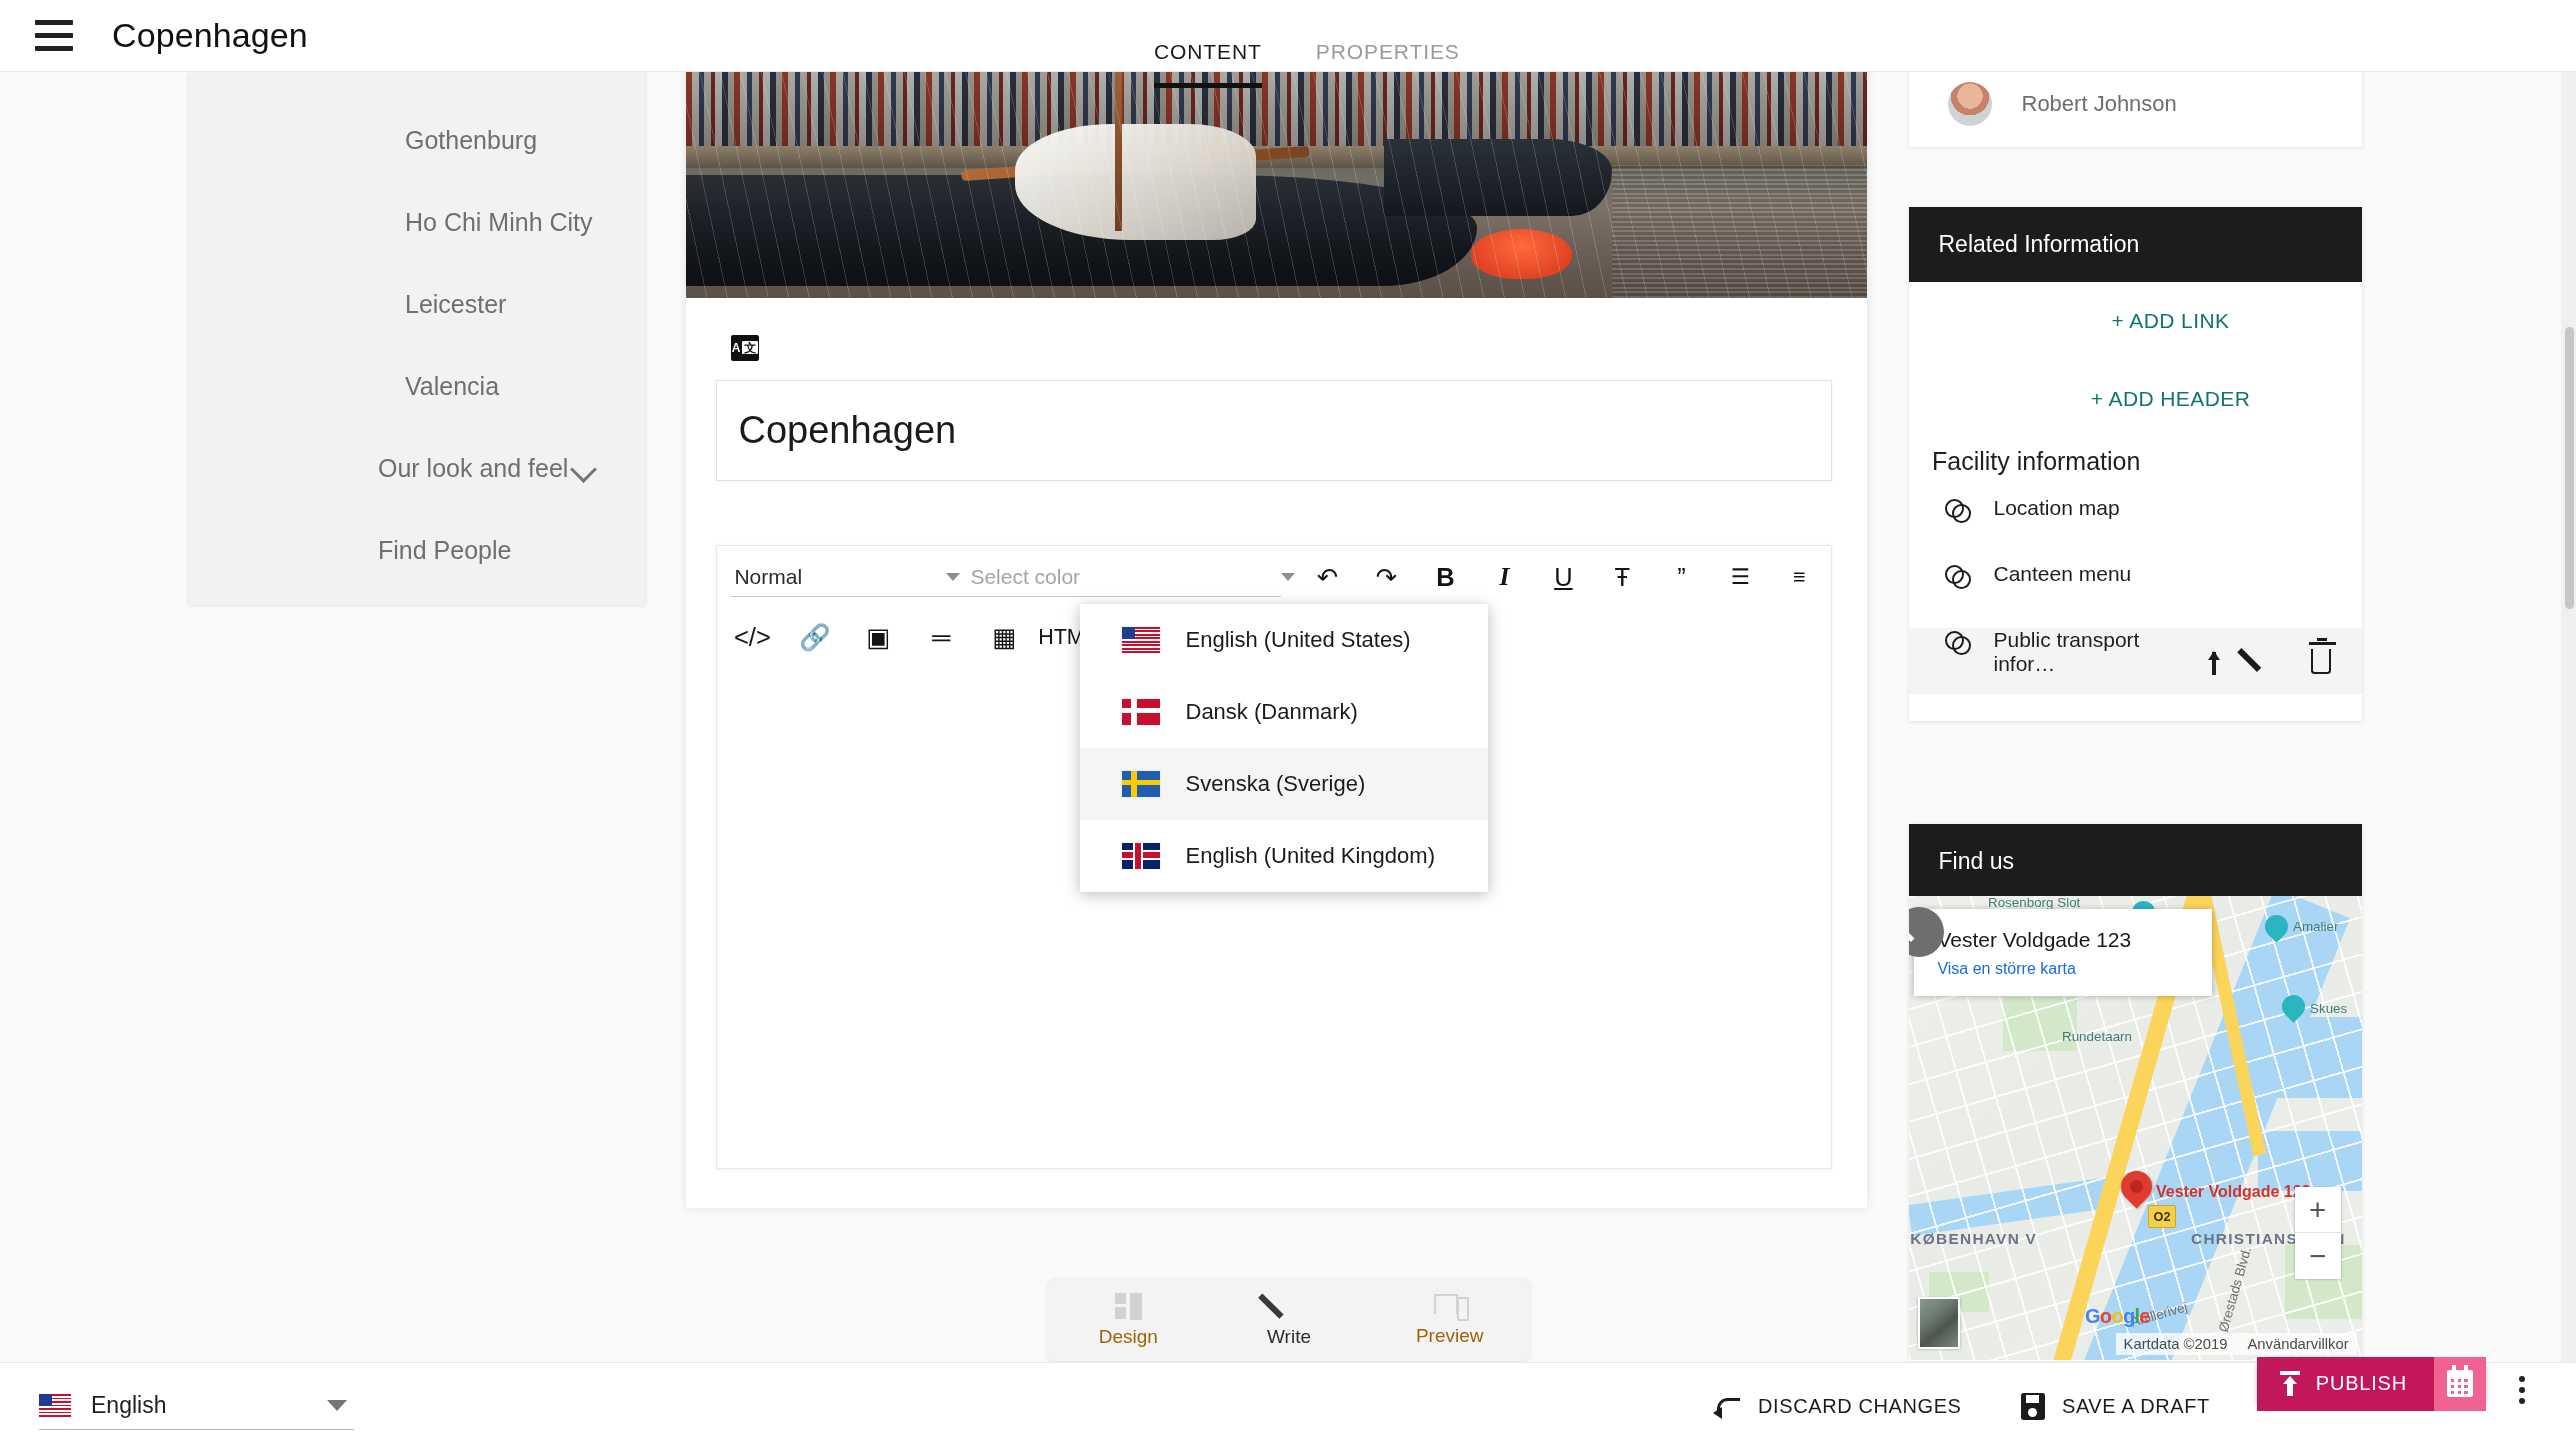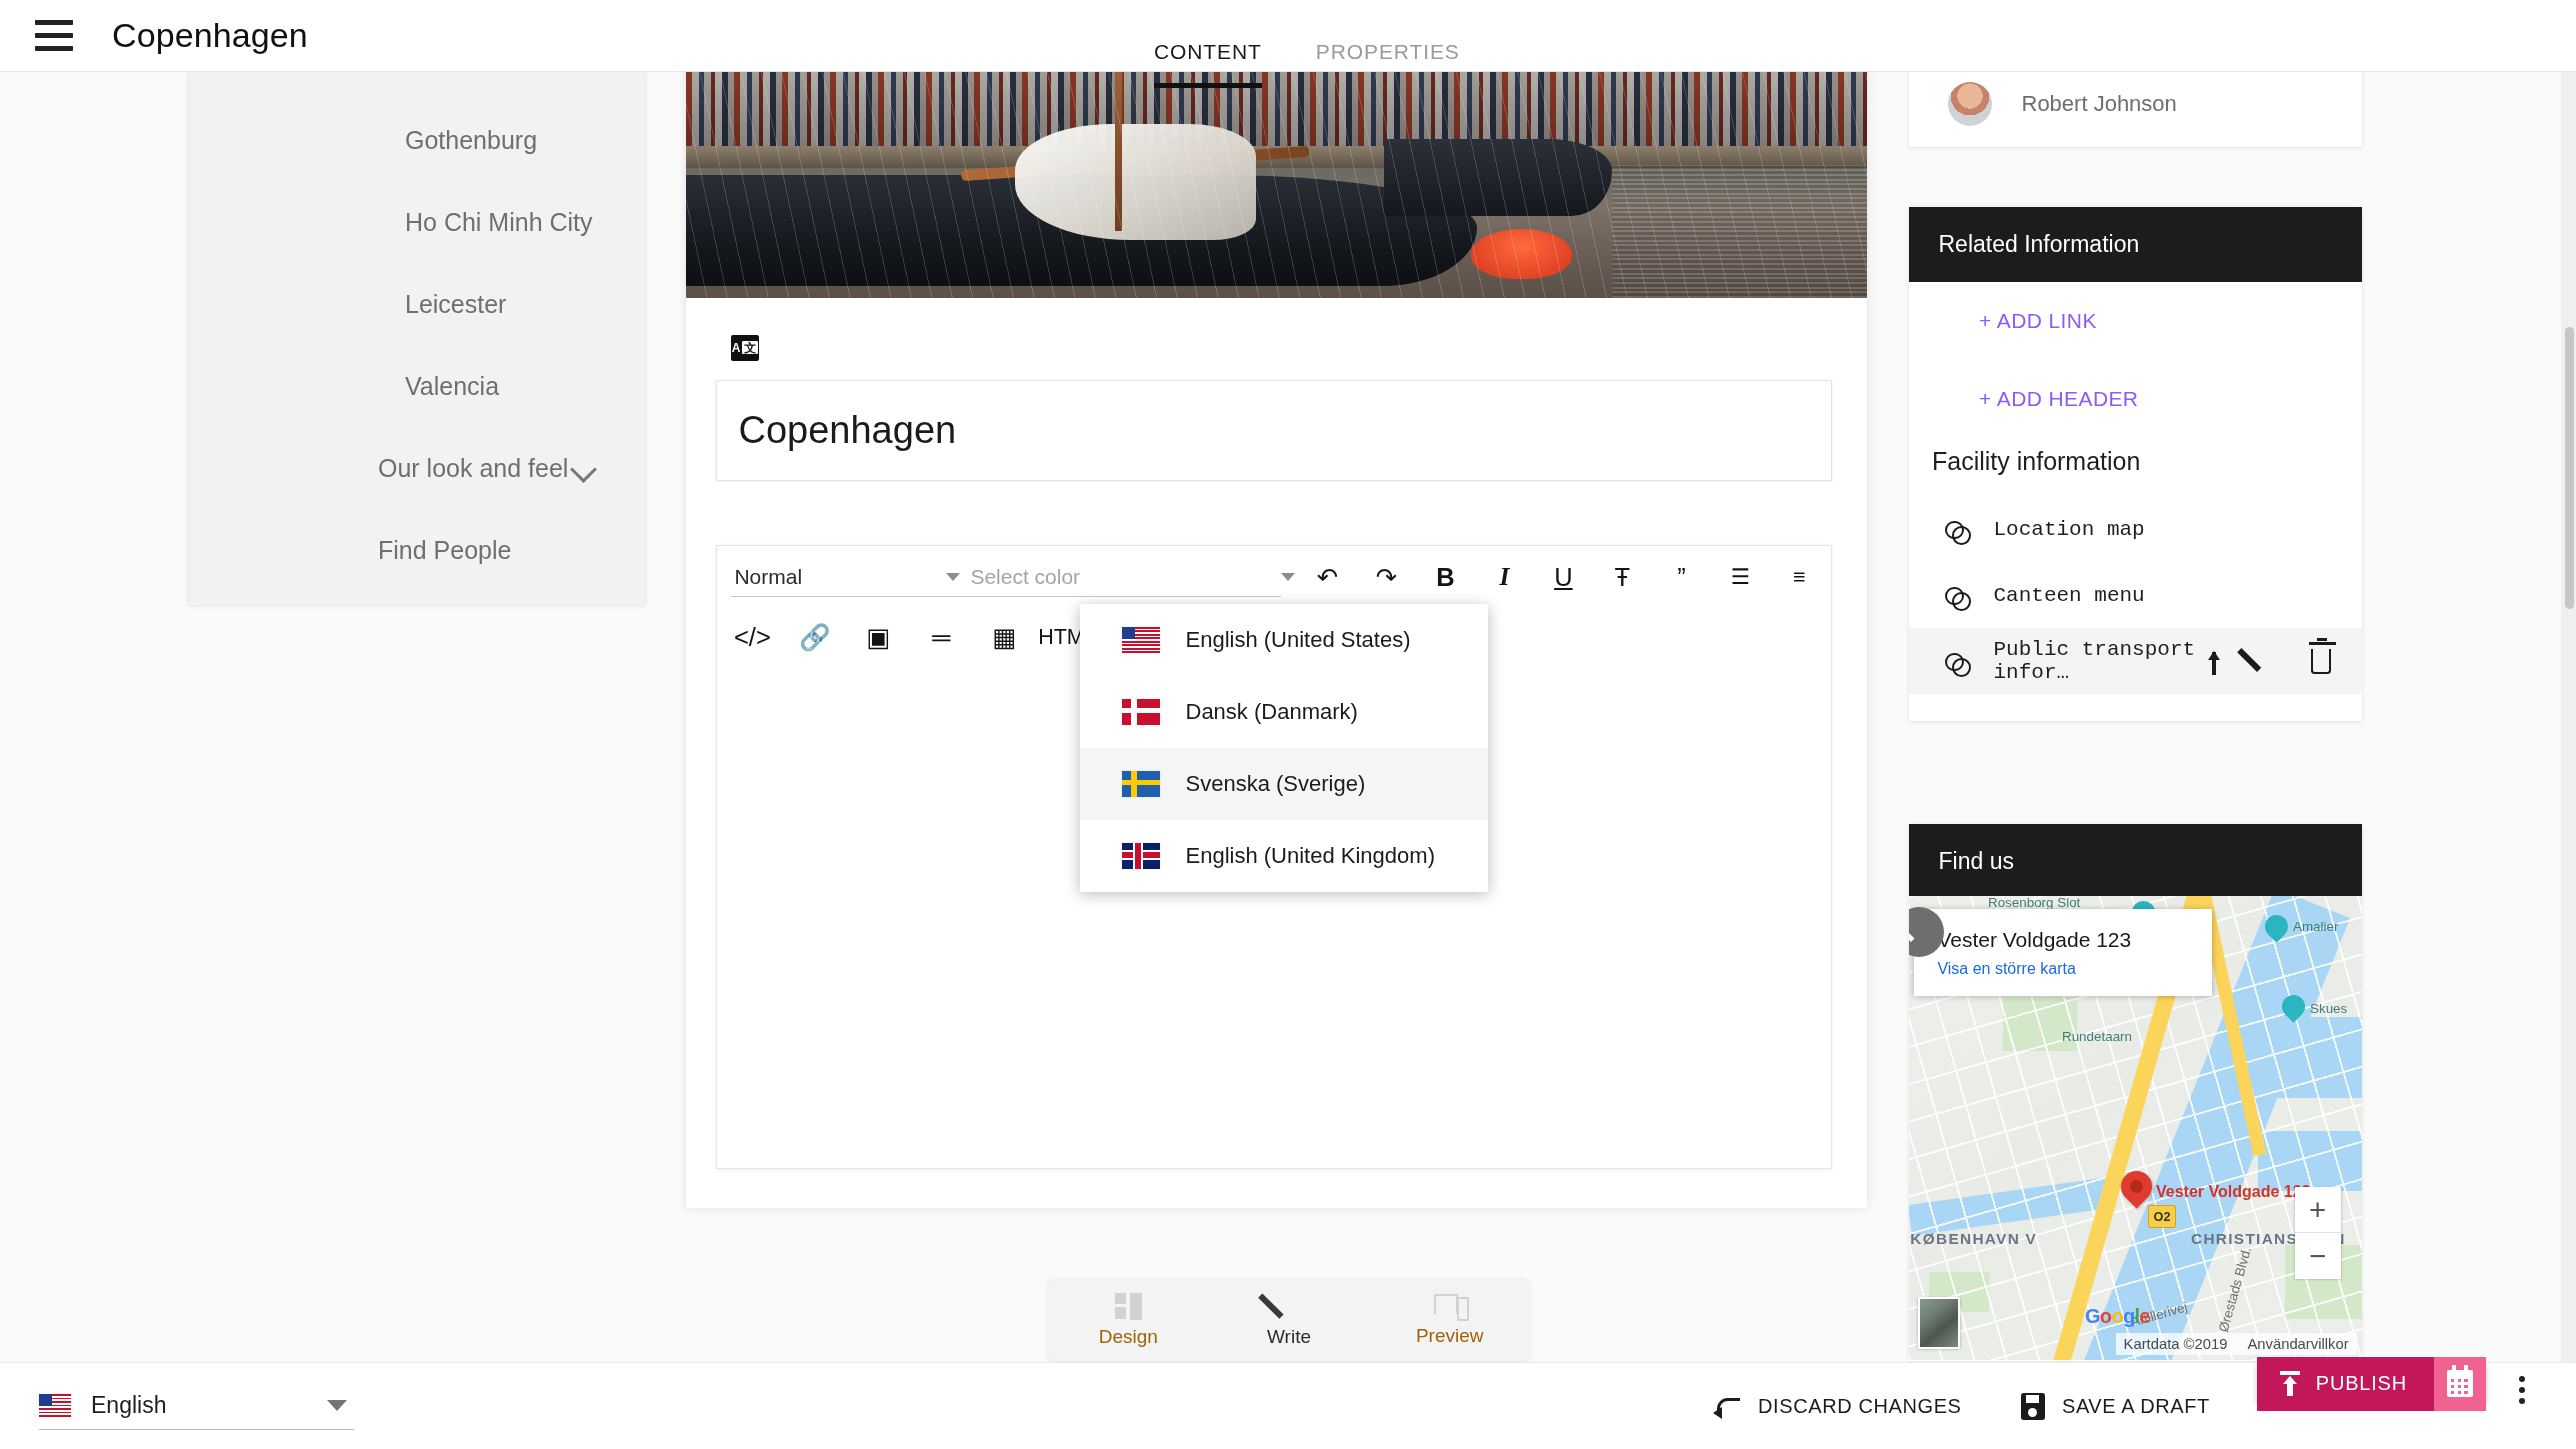--- a/index.html
+++ b/index.html
@@ -124,23 +124,23 @@
   .right-col { position: absolute; top: 0; left: 1909px; width: 453px; z-index: 15; }
   .panel-hd { background:#1c1c1c; color:#fff; font-size: 23px; padding: 24px 0 24px 29.5px; }
   .author-panel { position:absolute; top: 60px; left:0; width: 453px; height: 87px;
       background:#fff; display:flex; align-items:center; padding-left: 39px; box-shadow: 0 0.7px 4px rgba(0,0,0,.10); }
   .avatar { width: 44px; height: 44px; border-radius: 50%; overflow:hidden;
       background: radial-gradient(circle at 50% 32%, #e8b79a 0 34%, #c8826a 34% 52%, #cfd3d6 52% 100%); }
   .author-name { margin-left: 29.5px; font-size: 22px; color:#6e6e6e; }
 
   .rel-panel { position:absolute; top: 207px; left:0; width: 453px; background:#fff;
       box-shadow: 0 0.7px 4px rgba(0,0,0,.10); padding-bottom: 27px; }
-  .add-btn { font-size: 21px; color:#8b5cf6; letter-spacing:0.4px; padding: 27px 0 27px 70px; cursor:pointer; }
+  .add-btn { font-size: 21px; color:#0f766e; letter-spacing:0.4px; padding: 27px 0 27px 70px; cursor:pointer;text-align:center; }
   .fac-title { font-size: 25px; color:#1f1f1f; padding: 9.4px 0 20px 23px; }
-  .fac-row { display:flex; align-items:center; height: 66px; padding-left: 36px; cursor:pointer;font-family:Liberation Mono, monospace; }
+  .fac-row { display:flex; height: 66px; padding-left: 36px; cursor:pointer; }
   .fac-row.hl { background:#f4f4f4; }
   .link-icon { width: 27px; height: 23px; position: relative; flex: 0 0 27px; }
   .link-icon::before, .link-icon::after {
     content:""; position:absolute; width: 14.8px; height: 14.8px; border: 2.7px solid #1b1b1b; border-radius: 50%;
   }
   .link-icon::before { left: 0; top: 2.7px; }
   .link-icon::after { left: 7.4px; top: 8px; }
   .fac-label { margin-left: 21.5px; font-size: 21px; color:#1f1f1f; }
   .fac-actions { margin-left: auto; display:flex; align-items:center; gap: 28px; padding-right: 28px; }
   .act { width: 25.5px; height: 27px; color:#1b1b1b; font-size: 23px; display:flex; align-items:center; justify-content:center; cursor:pointer; }

